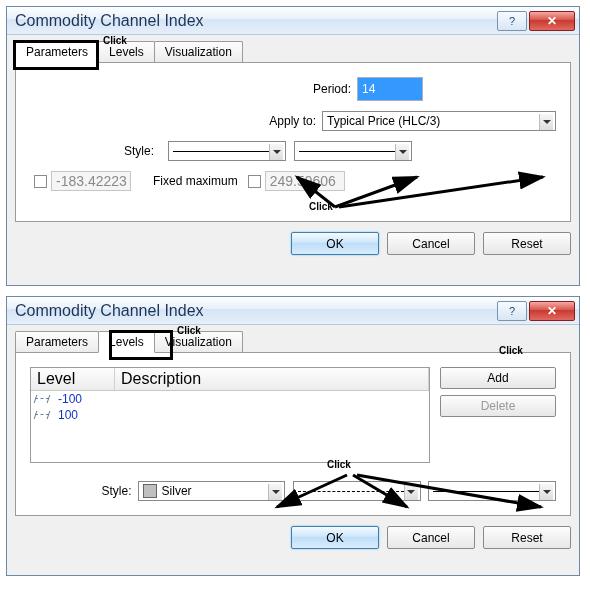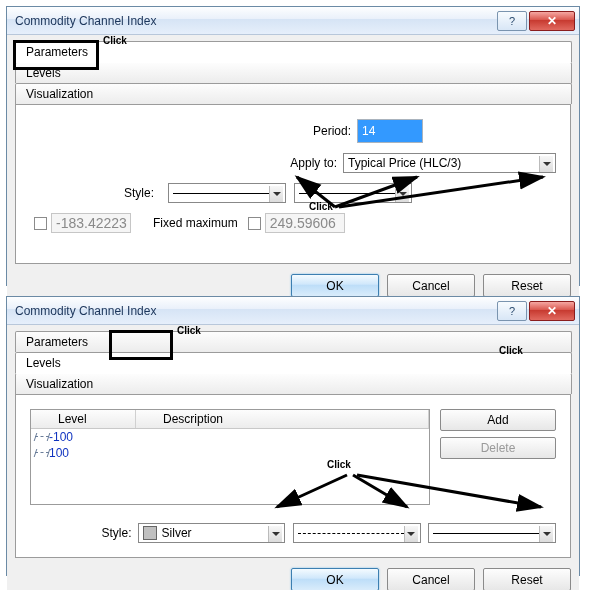--- a/index.html
+++ b/index.html
@@ -21,21 +21,21 @@
   .titlebar {
     display: flex;
     align-items: center;
     height: 28px;
     background: linear-gradient(#fdfeff, #e9f0fa 45%, #d6e4f5 46%, #e6effb);
     border-bottom: 1px solid #b8c7da;
     padding-left: 8px;
   }
   .titlebar .title {
     flex: 1;
-    font-size: 12px;
+    font-size: 16px;
     color: #1b355a;
   }
   .titlebtn {
     width: 30px;
     height: 20px;
     margin-right: 2px;
     border: 1px solid #7a94af;
     border-radius: 2px;
     background: linear-gradient(#f7fbff, #d8e6f6);
     display: flex;
@@ -57,23 +57,23 @@
     color: #fff;
     font-weight: bold;
     font-size: 12px;
   }
   .client {
     padding: 6px 8px 8px 8px;
     background: #f0f0f0;
   }
   .tabs {
     display: flex;
+    align-items: flex-end;
     position: relative;
     z-index: 2;
-    flex-direction: column;
   }
   .tab {
     padding: 3px 10px 3px 10px;
     border: 1px solid #9b9b9b;
     border-bottom: none;
     background: linear-gradient(#fdfdfd, #ececec);
     margin-right: -1px;
     border-radius: 2px 2px 0 0;
     font-size: 12px;
     position: relative;
@@ -197,27 +197,27 @@
     flex:1;
     border:1px solid #9b9b9b;
     background:#fff;
     height: 96px;
     overflow:hidden;
   }
   .levels-head {
     display:flex; background:linear-gradient(#fdfdfd,#ececec); border-bottom:1px solid #c8c8c8;
   }
   .levels-head div {
-    padding:2px 6px; font-size:12px; border-right:1px solid #d0d0d0;margin-left:21px;
+    padding:2px 6px; font-size:16px; border-right:1px solid #d0d0d0;
   }
   .levels-head .col1 { width:84px; }
   .levels-head .col2 { flex:1; }
   .levels-row { display:flex; font-size:12px; }
   .levels-row div { padding:1px 4px; }
-  .levels-row .col1 { width:84px; color:#1033c0; display:flex;align-items:center;gap:0;}
+  .levels-row .col1 { width:84px; color:#1033c0; display:flex;align-items:center;gap:9px;}
   .lvl-icon {
     width:14px;height:10px;position:relative;display:inline-block;
   }
   .lvl-icon::before{content:"";position:absolute;left:0;right:0;top:4px;border-top:1.5px dashed #6a7d99;}
   .lvl-icon::after{content:"";position:absolute;left:0;right:0;top:1px;bottom:1px;border-left:1.5px solid #6a7d99;border-right:1.5px solid #6a7d99;transform:skewX(-18deg);}
   
   .hl-box {
     position:absolute;
     border:3px solid #000;
     pointer-events:none;
@@ -250,21 +250,21 @@
       <div class="tab"><span>Levels</span></div>
       <div class="tab"><span>Visualization</span></div>
     </div>
     <div class="pane">
       <div class="row" style="justify-content:flex-end; padding-right:133px;">
         <span class="lbl">Period:</span>
         <input type="text" class="txt period-input" value="14" style="">
       </div>
       <div class="row" style="justify-content:flex-end;">
         <span class="lbl">Apply to:</span>
-        <div class="combo" style="width:213px;">
+        <div class="combo" style="width:234px;">
           <span>Typical Price (HLC/3)</span>
           <span class="arrow"></span>
         </div>
       </div>
       <div class="row">
         <span class="lbl" style="width:130px;">Style:</span>
         <div style="width:8px;"></div>
         <div class="linecombo" style="width:118px;">
           <span class="line"></span>
           <span class="arrow"></span>

